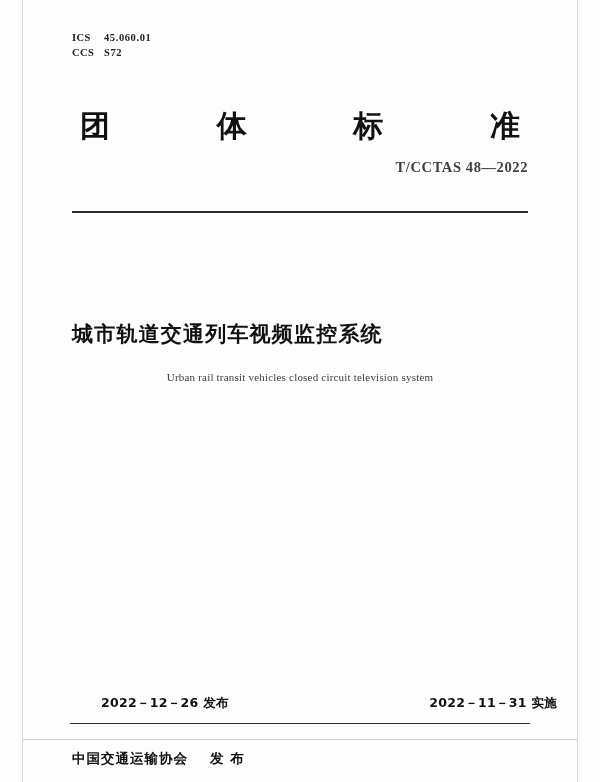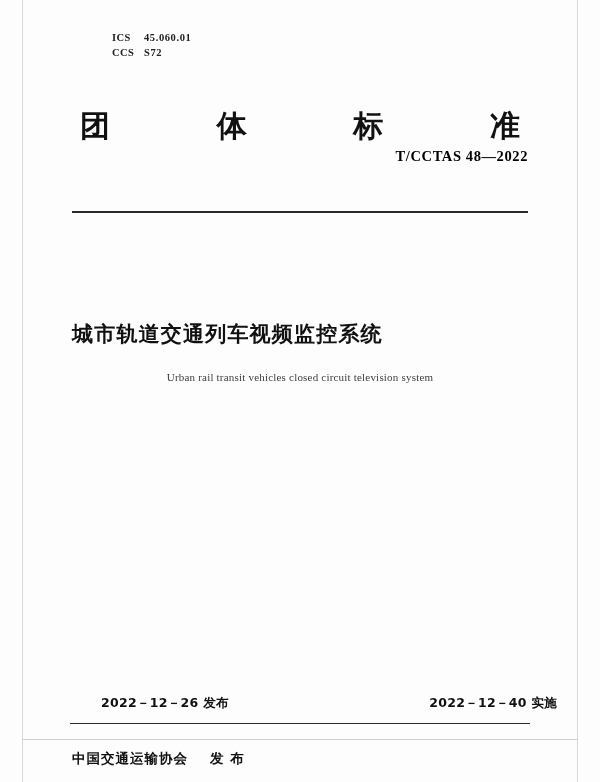--- a/index.html
+++ b/index.html
@@ -63,21 +63,20 @@
   .ics-block {
     position: absolute;
     top: 30px;
     left: 0;
     font-family: "Liberation Serif", serif;
     font-size: 10.5px;
     font-weight: bold;
     letter-spacing: 0.4px;
     line-height: 15px;
     color: #222;
-    margin-left: 40px;
   }
   .ics-line span.code {
     display: inline-block;
     min-width: 26px;
   }
   .ics-line span.val {
     margin-left: 6px;
     letter-spacing: 0.6px;
   }
 
@@ -93,27 +92,27 @@
     font-weight: bold;
     color: #111;
     letter-spacing: 0;
   }
   .title-big span {
     display: inline-block;
   }
 
   .std-number {
     position: absolute;
-    top: 148px;
+    top: 159px;
     right: 0;
     font-family: "Liberation Serif", serif;
     font-size: 14.5px;
     font-weight: bold;
     letter-spacing: 0.6px;
-    color: #000000;
+    color: #404040;
   }
 
   .rule {
     position: absolute;
     top: 211px;
     left: 0;
     width: 456px;
     height: 1.5px;
     background: #2b2b2b;
   }
@@ -213,21 +212,21 @@
 
     <div class="std-number">T/CCTAS 48—2022</div>
 
     <div class="rule"></div>
 
     <div class="cn-title">城市轨道交通列车视频监控系统</div>
     <div class="en-title">Urban rail transit vehicles closed circuit television system</div>
 
     <div class="footer-dates">
       <span>2022－12－26 发布</span>
-      <span>2022－12－40 实施</span>
+      <span>2022－11－31 实施</span>
     </div>
 
     <div class="footer-rule"></div>
 
     <div class="publisher">
       <span>中国交通运输协会</span><span class="gap"></span><span>发 布</span>
     </div>
 
   </div>
 </div>

